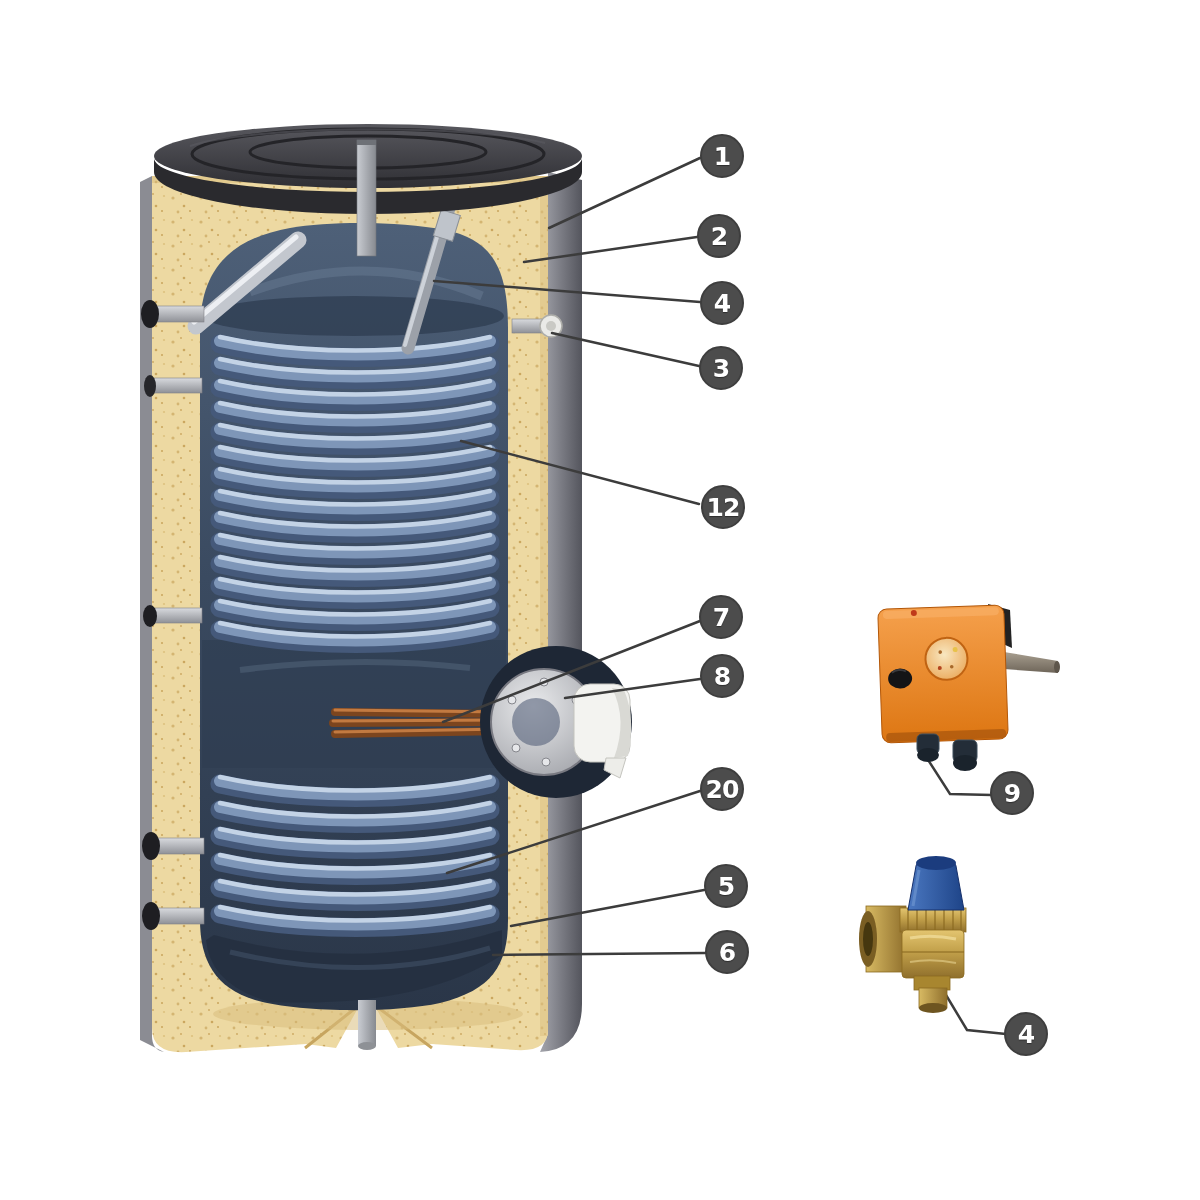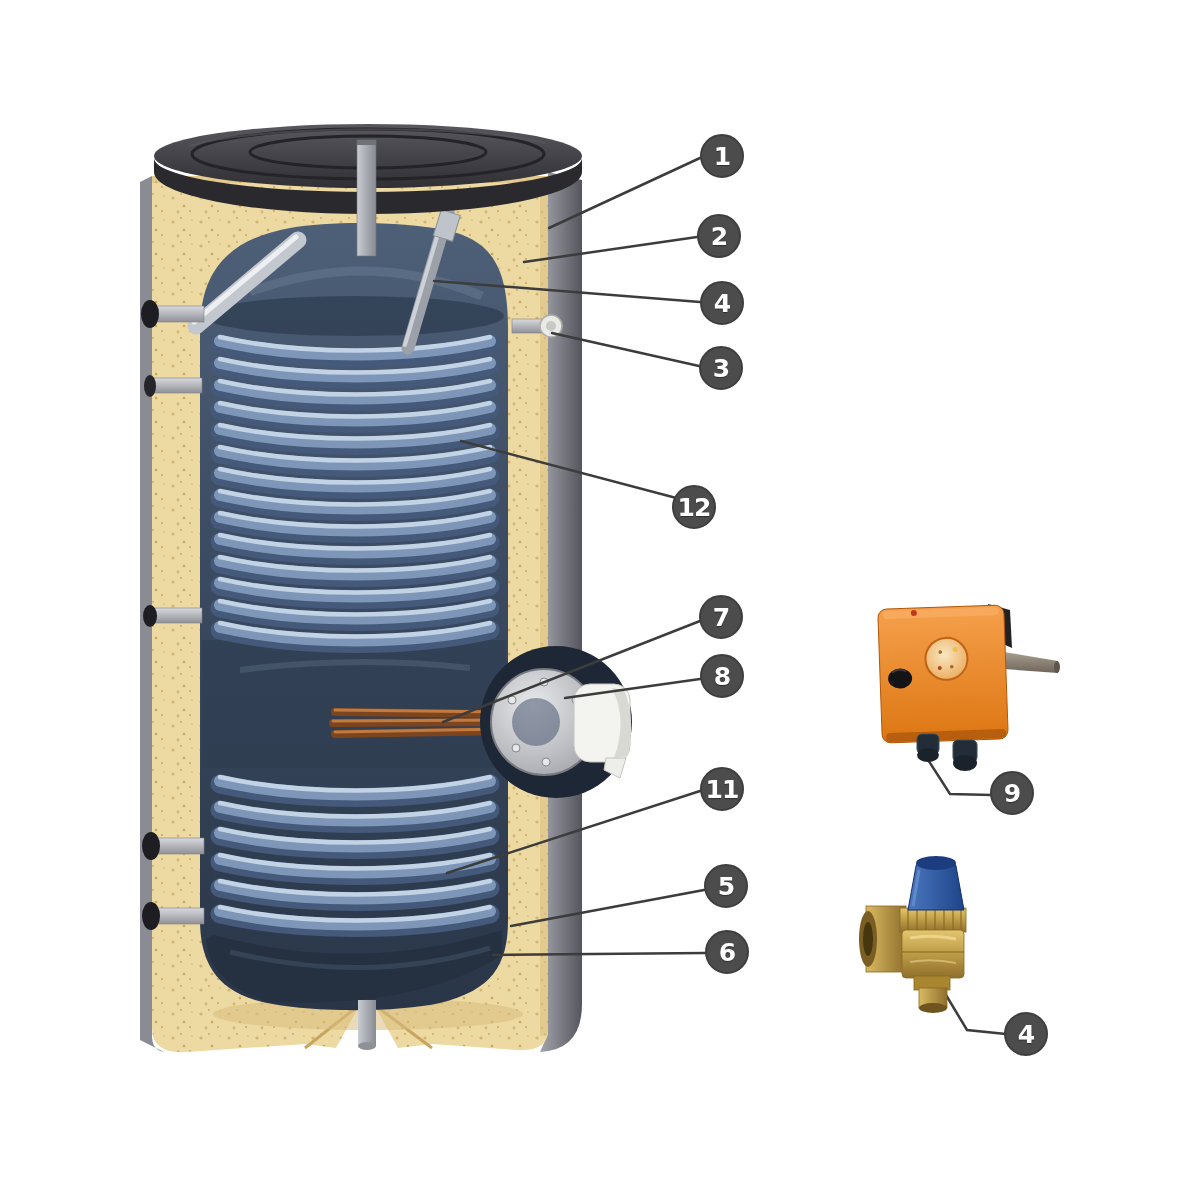--- a/index.html
+++ b/index.html
@@ -292,31 +292,31 @@
     </div>
 <div class="callout" style="left:697px;top:214px">
       <span>2</span>
     </div>
 <div class="callout" style="left:700px;top:281px">
       <span>4</span>
     </div>
 <div class="callout" style="left:699px;top:346px">
       <span>3</span>
     </div>
-<div class="callout" style="left:672px;top:485px">
+<div class="callout" style="left:701px;top:485px">
       <span>12</span>
     </div>
 <div class="callout" style="left:699px;top:595px">
       <span>7</span>
     </div>
 <div class="callout" style="left:700px;top:654px">
       <span>8</span>
     </div>
 <div class="callout" style="left:700px;top:767px">
-      <span>11</span>
+      <span>20</span>
     </div>
 <div class="callout" style="left:704px;top:864px">
       <span>5</span>
     </div>
 <div class="callout" style="left:705px;top:930px">
       <span>6</span>
     </div>
 <div class="callout" style="left:990px;top:771px">
       <span>9</span>
     </div>

